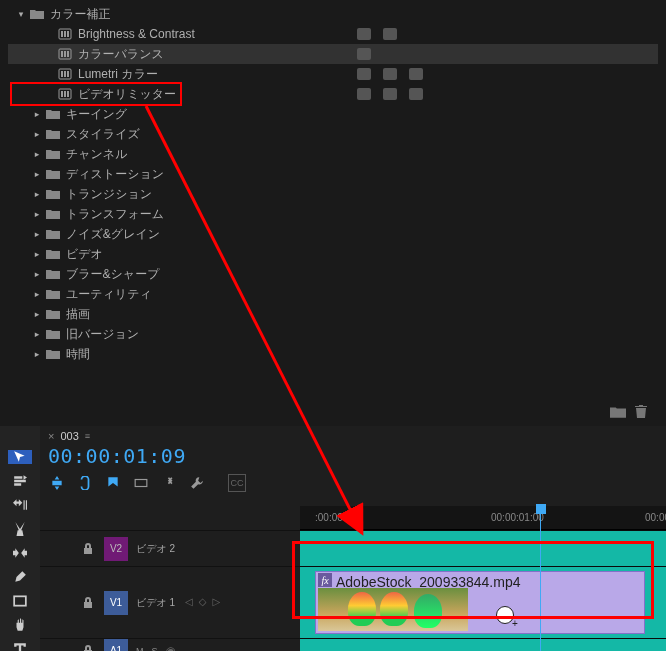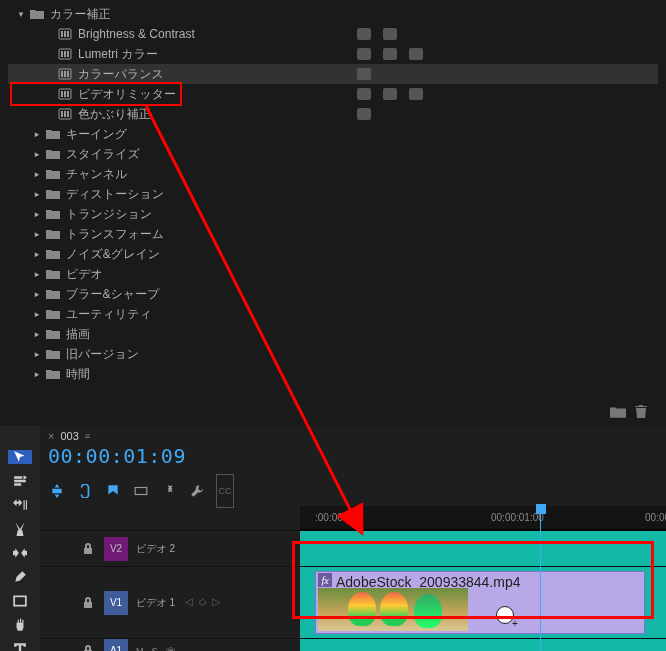--- a/index.html
+++ b/index.html
@@ -105,20 +105,39 @@
           </svg>
         </span>
       <span class="badge">
           <svg viewBox="0 0 14 12">
             <rect width="14" height="12" rx="2" fill="#555"></rect>
           </svg>
         </span>
     </span>
   </div>
 
+  <div class="tree-row subitem sel" style="position:relative;">
+    <span class="preset-icon">
+        <svg viewBox="0 0 14 12">
+          <rect x="1" y="1" width="12" height="10" rx="1" fill="none" stroke="#999"></rect>
+          <rect x="3" y="3" width="2" height="6" fill="#999"></rect>
+          <rect x="6" y="3" width="2" height="6" fill="#999"></rect>
+          <rect x="9" y="3" width="2" height="6" fill="#999"></rect>
+        </svg>
+      </span>
+    <span>カラーバランス</span>
+    <span class="type-badges">
+      <span class="badge">
+          <svg viewBox="0 0 14 12">
+            <rect width="14" height="12" rx="2" fill="#555"></rect>
+          </svg>
+        </span>
+    </span>
+  </div>
+
   <div class="tree-row subitem" style="position:relative;">
     <span class="preset-icon">
         <svg viewBox="0 0 14 12">
           <rect x="1" y="1" width="12" height="10" rx="1" fill="none" stroke="#999"></rect>
           <rect x="3" y="3" width="2" height="6" fill="#999"></rect>
           <rect x="6" y="3" width="2" height="6" fill="#999"></rect>
           <rect x="9" y="3" width="2" height="6" fill="#999"></rect>
         </svg>
       </span>
     <span>Lumetri カラー</span>
@@ -134,39 +153,20 @@
           </svg>
         </span>
       <span class="badge">
           <svg viewBox="0 0 14 12">
             <rect width="14" height="12" rx="2" fill="#555"></rect>
           </svg>
         </span>
     </span>
   </div>
 
-  <div class="tree-row subitem sel" style="position:relative;">
-    <span class="preset-icon">
-        <svg viewBox="0 0 14 12">
-          <rect x="1" y="1" width="12" height="10" rx="1" fill="none" stroke="#999"></rect>
-          <rect x="3" y="3" width="2" height="6" fill="#999"></rect>
-          <rect x="6" y="3" width="2" height="6" fill="#999"></rect>
-          <rect x="9" y="3" width="2" height="6" fill="#999"></rect>
-        </svg>
-      </span>
-    <span>カラーバランス</span>
-    <span class="type-badges">
-      <span class="badge">
-          <svg viewBox="0 0 14 12">
-            <rect width="14" height="12" rx="2" fill="#555"></rect>
-          </svg>
-        </span>
-    </span>
-  </div>
-
   <div class="tree-row subitem" style="position:relative;">
     <span class="preset-icon">
         <svg viewBox="0 0 14 12">
           <rect x="1" y="1" width="12" height="10" rx="1" fill="none" stroke="#999"></rect>
           <rect x="3" y="3" width="2" height="6" fill="#999"></rect>
           <rect x="6" y="3" width="2" height="6" fill="#999"></rect>
           <rect x="9" y="3" width="2" height="6" fill="#999"></rect>
         </svg>
       </span>
     <span>ビデオリミッター</span>
@@ -182,38 +182,20 @@
           </svg>
         </span>
       <span class="badge">
           <svg viewBox="0 0 14 12">
             <rect width="14" height="12" rx="2" fill="#555"></rect>
           </svg>
         </span>
     </span>
   </div>
 
-  <div class="tree-row subitem" style="position:relative;">
-    <span class="preset-icon">
-        <svg viewBox="0 0 14 12">
-          <rect x="1" y="1" width="12" height="10" rx="1" fill="none" stroke="#999"></rect>
-          <rect x="3" y="3" width="2" height="6" fill="#999"></rect>
-          <rect x="6" y="3" width="2" height="6" fill="#999"></rect>
-          <rect x="9" y="3" width="2" height="6" fill="#999"></rect>
-        </svg>
-      </span>
-    <span>色かぶり補正</span>
-    <span class="type-badges">
-      <span class="badge">
-          <svg viewBox="0 0 14 12">
-            <rect width="14" height="12" rx="2" fill="#555"></rect>
-          </svg>
-        </span>
-    </span>
-  </div>
 
   <div id="folders-host">
       <div class="tree-row folder">
         <span class="arrow">▸</span>
         <span class="folder-icon">
           <svg viewBox="0 0 14 12">
             <path fill="#888" d="M0 2h5l1 1h8v8H0z"></path>
           </svg>
         </span>
         <span>キーイング</span>
@@ -421,21 +403,21 @@
       <span class="ic">
           <svg width="14" height="14" viewBox="0 0 12 12">
             <path fill="currentColor" d="M6 1l1 1 1-1 1 1-1 1 1 1-1 1 1 1-1 1-1-1-1 1-1-1 1-1-1-1 1-1-1-1 1-1z"></path>
           </svg>
         </span>
       <span class="ic">
           <svg width="14" height="14" viewBox="0 0 12 12">
             <path fill="currentColor" d="M8 1a3 3 0 0 0-3 4L1 9l2 2 4-4a3 3 0 0 0 4-3L9 6 7 4z"></path>
           </svg>
         </span>
-      <span class="ic" style="font-size:9px;border:1px solid #555;padding:16px 2px;color:#666;">CC</span>
+      <span class="ic" style="font-size:9px;border:1px solid #555;padding:0 2px;color:#666;margin-left:12px;">CC</span>
     </div>
 
     <div class="tracks-zone">
       <div class="track-headers">
         <div style="height:24px;"></div>
         <div class="track-header-row">
           <span style="width:24px;"></span>
           <span class="lock-ic">
               <svg width="12" height="12" viewBox="0 0 12 12">
                 <path fill="currentColor" d="M3 5V3a3 3 0 0 1 6 0v2h1v6H2V5zm2 0h2V3a1 1 0 0 0-2 0z"></path>

